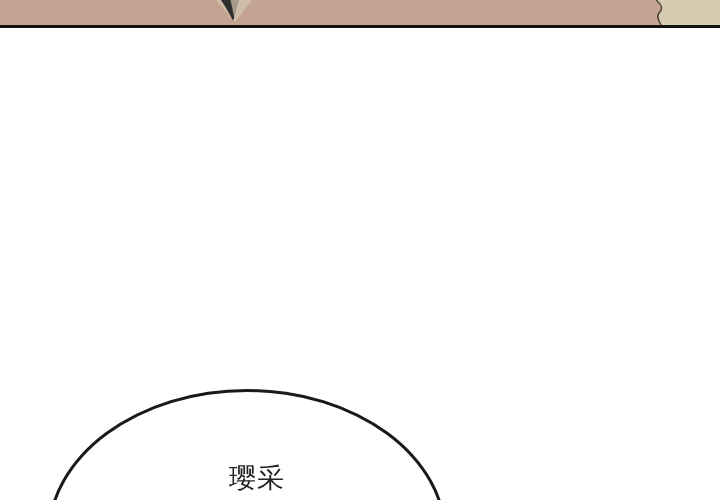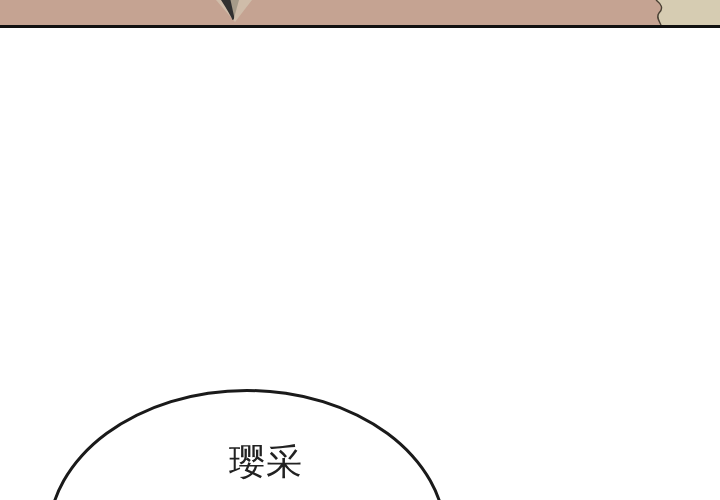--- a/index.html
+++ b/index.html
@@ -42,22 +42,22 @@
   .speech-bubble {
     position: absolute;
     left: 47px; top: 389px;
     width: 400px; height: 296px;
     background: var(--bubble-fill);
     border: 3px solid var(--bubble-border);
     border-radius: 50%;
   }
   .bubble-text {
     position: absolute;
-    left: 229px; top: 442px;
-    font-size: 36px;
+    left: 229px; top: 464px;
+    font-size: 27px;
     line-height: 1.1;
     letter-spacing: 1px;
     color: var(--text-color);
     white-space: nowrap;
     z-index: 2;
   }
 </style>
 </head>
 <body>
 

